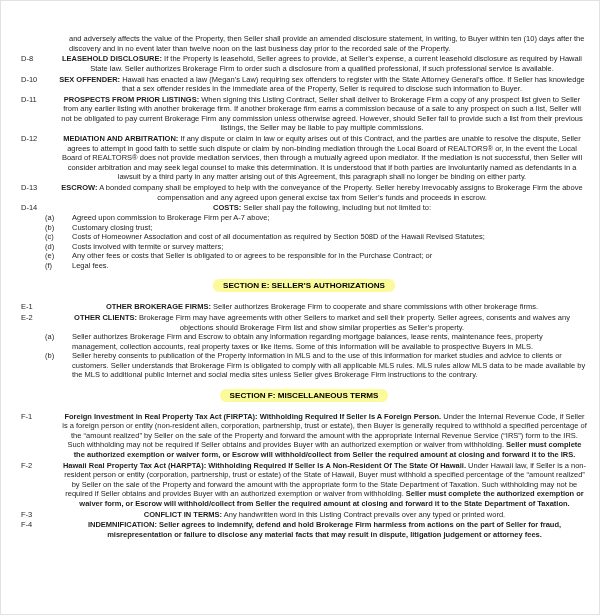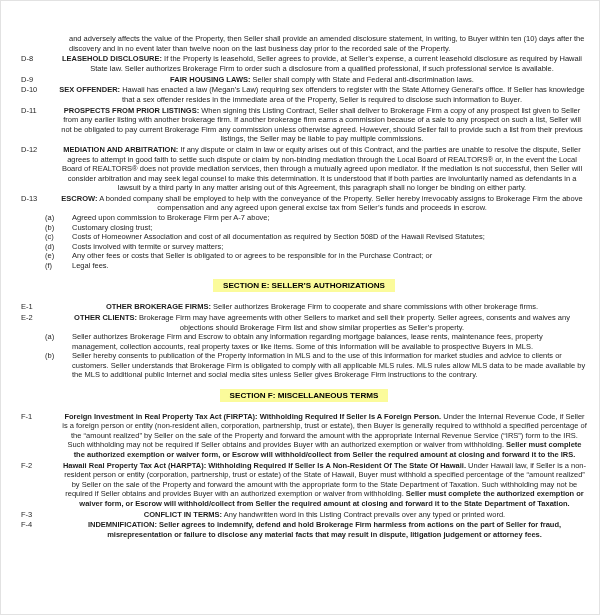--- a/index.html
+++ b/index.html
@@ -31,51 +31,52 @@
   .sub .sbody { flex:1; }
   .run-b { font-weight:bold; }
   .sect-row { text-align:center; margin:9px 0 10px 0; }
   .sect-hl {
     display:inline-block;
     font-weight:bold;
     font-size:8.1px;
     line-height:13px;
     padding:0 10px;
     color:#000000;
+    border-radius:6px;
   }
 </style>
 </head>
 <body>
 
 <div class="page">
   <div class="doc">
       <div class="cont"><span class="run">and adversely affects the value of the Property, then Seller shall provide an amended disclosure statement, in writing, to Buyer within ten (10) days after the discovery and in no event later than twelve noon on the last business day prior to the recorded sale of the Property.</span></div>
       <div class="item">
         <span class="lbl">D-8</span>
         <span class="body"><span class="run-b">LEASEHOLD DISCLOSURE:</span><span class="run"> If the Property is leasehold, Seller agrees to provide, at Seller’s expense, a current leasehold disclosure as required by Hawaii State law. Seller authorizes Brokerage Firm to order such a disclosure from a qualified professional, if such professional service is available.</span></span>
-      </div>
-      <div class="item">
-        <span class="lbl">D-9</span>
-        <span class="body"><span class="run-b">FAIR HOUSING LAWS:</span><span class="run"> Seller shall comply with State and Federal anti-discrimination laws.</span></span>
       </div>
       <div class="item">
         <span class="lbl">D-10</span>
         <span class="body"><span class="run-b">SEX OFFENDER:</span><span class="run"> Hawaii has enacted a law (Megan’s Law) requiring sex offenders to register with the State Attorney General’s office. If Seller has knowledge that a sex offender resides in the immediate area of the Property, Seller is required to disclose such information to Buyer.</span></span>
       </div>
       <div class="item">
         <span class="lbl">D-11</span>
         <span class="body"><span class="run-b">PROSPECTS FROM PRIOR LISTINGS:</span><span class="run"> When signing this Listing Contract, Seller shall deliver to Brokerage Firm a copy of any prospect list given to Seller from any earlier listing with another brokerage firm. If another brokerage firm earns a commission because of a sale to any prospect on such a list, Seller will not be obligated to pay current Brokerage Firm any commission unless otherwise agreed. However, should Seller fail to provide such a list from their previous listings, the Seller may be liable to pay multiple commissions.</span></span>
       </div>
       <div class="item">
         <span class="lbl">D-12</span>
         <span class="body"><span class="run-b">MEDIATION AND ARBITRATION:</span><span class="run"> If any dispute or claim in law or equity arises out of this Contract, and the parties are unable to resolve the dispute, Seller agrees to attempt in good faith to settle such dispute or claim by non-binding mediation through the Local Board of REALTORS® or, in the event the Local Board of REALTORS® does not provide mediation services, then through a mutually agreed upon mediator. If the mediation is not successful, then Seller will consider arbitration and may seek legal counsel to make this determination. It is understood that if both parties are involuntarily named as defendants in a lawsuit by a third party in any matter arising out of this Agreement, this paragraph shall no longer be binding on either party.</span></span>
       </div>
       <div class="item">
         <span class="lbl">D-13</span>
         <span class="body"><span class="run-b">ESCROW:</span><span class="run"> A bonded company shall be employed to help with the conveyance of the Property. Seller hereby irrevocably assigns to Brokerage Firm the above compensation and any agreed upon general excise tax from Seller’s funds and proceeds in escrow.</span></span>
+      </div>
+      <div class="item">
+        <span class="lbl">D-14</span>
+        <span class="body"><span class="run-b">COSTS:</span><span class="run"> Seller shall pay the following, including but not limited to:</span></span>
       </div>
       <div class="sub">
         <span class="slbl">(a)</span>
         <span class="sbody"><span class="run">Agreed upon commission to Brokerage Firm per A-7 above;</span></span>
       </div>
       <div class="sub">
         <span class="slbl">(b)</span>
         <span class="sbody"><span class="run">Customary closing trust;</span></span>
       </div>
       <div class="sub">

